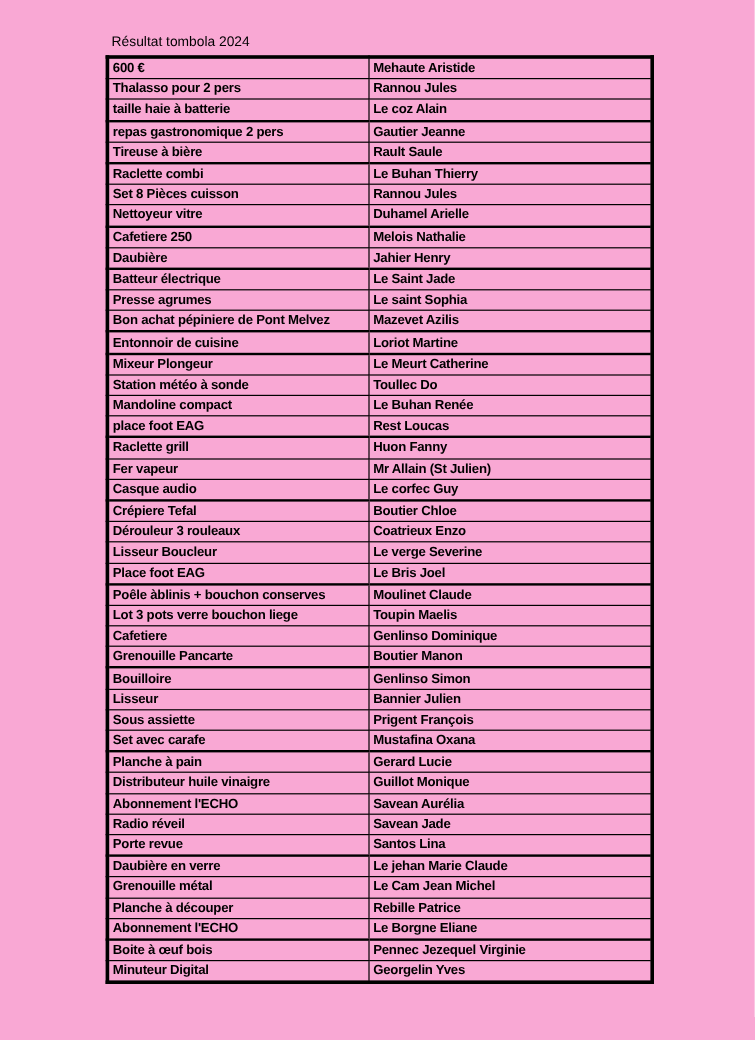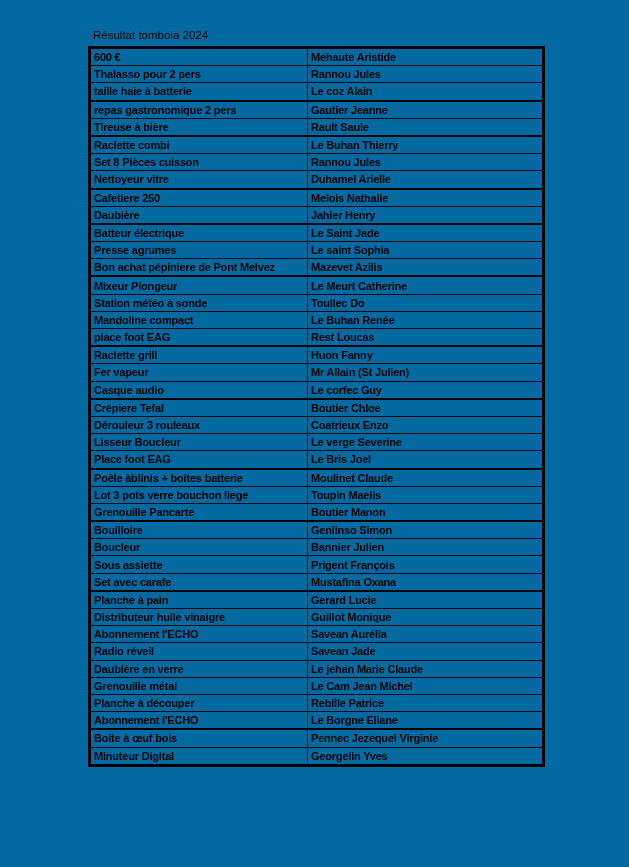--- a/index.html
+++ b/index.html
@@ -4,21 +4,21 @@
 <style>
   html, body {
     margin: 0;
     padding: 0;
     background: #ffffff;
   }
   .page {
     position: relative;
     width: 629px;
     height: 867px;
-    background: #0369a1;
+    background: #f9a8d4;
     font-family: "Liberation Sans", sans-serif;
     color: #000000;
     overflow: hidden;
   }
   .page-title {
     position: absolute;
     left: 93px;
     top: 29px;
     font-size: 11.5px;
     font-weight: 400;
@@ -108,20 +108,24 @@
           <td>Le Saint Jade</td>
         </tr>
         <tr>
           <td>Presse agrumes</td>
           <td>Le saint Sophia</td>
         </tr>
         <tr class="group-end">
           <td>Bon achat pépiniere de Pont Melvez</td>
           <td>Mazevet Azilis</td>
         </tr>
+        <tr class="group-end">
+          <td>Entonnoir de cuisine</td>
+          <td>Loriot Martine</td>
+        </tr>
         <tr>
           <td>Mixeur Plongeur</td>
           <td>Le Meurt Catherine</td>
         </tr>
         <tr>
           <td>Station météo à sonde</td>
           <td>Toullec Do</td>
         </tr>
         <tr>
           <td>Mandoline compact</td>
@@ -153,37 +157,41 @@
         </tr>
         <tr>
           <td>Lisseur Boucleur</td>
           <td>Le verge Severine</td>
         </tr>
         <tr class="group-end">
           <td>Place foot EAG</td>
           <td>Le Bris Joel</td>
         </tr>
         <tr>
-          <td>Poêle àblinis + boites batterie</td>
+          <td>Poêle àblinis + bouchon conserves</td>
           <td>Moulinet Claude</td>
         </tr>
         <tr>
           <td>Lot 3 pots verre bouchon liege</td>
           <td>Toupin Maelis</td>
         </tr>
+        <tr>
+          <td>Cafetiere</td>
+          <td>Genlinso Dominique</td>
+        </tr>
         <tr class="group-end">
           <td>Grenouille Pancarte</td>
           <td>Boutier Manon</td>
         </tr>
         <tr>
           <td>Bouilloire</td>
           <td>Genlinso Simon</td>
         </tr>
         <tr>
-          <td>Boucleur</td>
+          <td>Lisseur</td>
           <td>Bannier Julien</td>
         </tr>
         <tr>
           <td>Sous assiette</td>
           <td>Prigent François</td>
         </tr>
         <tr class="group-end">
           <td>Set avec carafe</td>
           <td>Mustafina Oxana</td>
         </tr>
@@ -195,20 +203,24 @@
           <td>Distributeur huile vinaigre</td>
           <td>Guillot Monique</td>
         </tr>
         <tr>
           <td>Abonnement l'ECHO</td>
           <td>Savean Aurélia</td>
         </tr>
         <tr>
           <td>Radio réveil</td>
           <td>Savean Jade</td>
+        </tr>
+        <tr class="group-end">
+          <td>Porte revue</td>
+          <td>Santos Lina</td>
         </tr>
         <tr>
           <td>Daubière en verre</td>
           <td>Le jehan Marie Claude</td>
         </tr>
         <tr>
           <td>Grenouille métal</td>
           <td>Le Cam Jean Michel</td>
         </tr>
         <tr>

